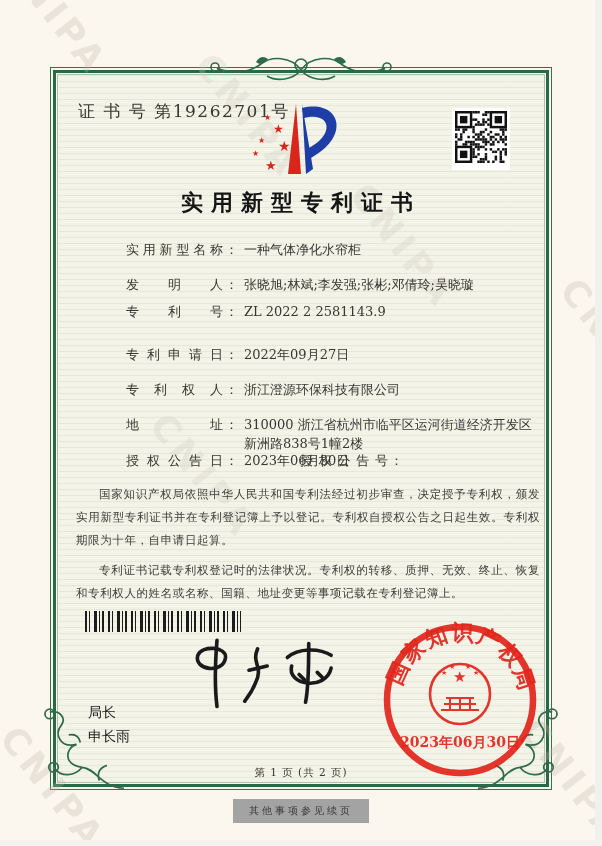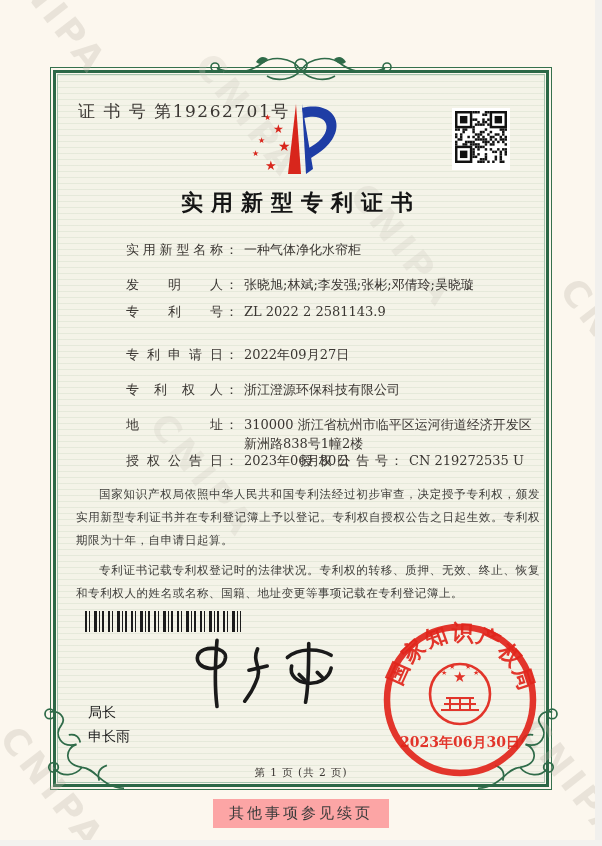--- a/index.html
+++ b/index.html
@@ -66,21 +66,21 @@
             font-family:"DejaVu Sans","Liberation Sans",sans-serif; font-size:14px; color:#222;margin-top:44px; }
   .signer-title { top:660px; }
   .signer-name  { top:684px; }
   .signature { position:absolute; left:185px; top:634px; z-index:2; }
 
   .seal { position:absolute; left:380px; top:620px; z-index:3; }
 
   .page-indicator { position:absolute; left:50px; top:766px; width:502px; text-align:center;
                     font-size:10.5px; letter-spacing:1px; z-index:2; }
   .footer-note { position:absolute; left:50%; top:799px; transform:translateX(-50%);
-                 background:#fca5a5; padding:5px 16px; font-size:15px; letter-spacing:3px;
+                 background:#a3a3a3; padding:5px 16px; font-size:10px; letter-spacing:3px;
                  color:#3b3b3b; z-index:2; white-space:nowrap; }
 </style>
 </head>
 <body>
 
 <div class="page">
 
   <div class="wm" style="left:-18px; top:-8px;">CNIPA</div>
   <div class="wm inner" style="left:175px; top:95px;">CNIPA</div>
   <div class="wm inner" style="left:330px; top:225px;">CNIPA</div>
@@ -322,21 +322,20 @@
       <span class="col">：</span>
     <span class="val">310000 浙江省杭州市临平区运河街道经济开发区新洲路838号1幢2楼</span>
   </div>
   <div class="row" style="top:451px">
     <span class="lab">授权公告日</span>
       <span class="col">：</span>
     <span class="val">2023年06月30日</span>
     <span class="pair2">
       <span class="lab2">授权公告号</span>
         <span class="col">：</span>
-      <span class="val">CN 219272535 U</span>
     </span>
   </div>
 
   <div class="body-text">
     <p>国家知识产权局依照中华人民共和国专利法经过初步审查，决定授予专利权，颁发实用新型专利证书并在专利登记簿上予以登记。专利权自授权公告之日起生效。专利权期限为十年，自申请日起算。</p>
     <p>专利证书记载专利权登记时的法律状况。专利权的转移、质押、无效、终止、恢复和专利权人的姓名或名称、国籍、地址变更等事项记载在专利登记簿上。</p>
   </div>
 
   <div class="barcode"></div>
 

